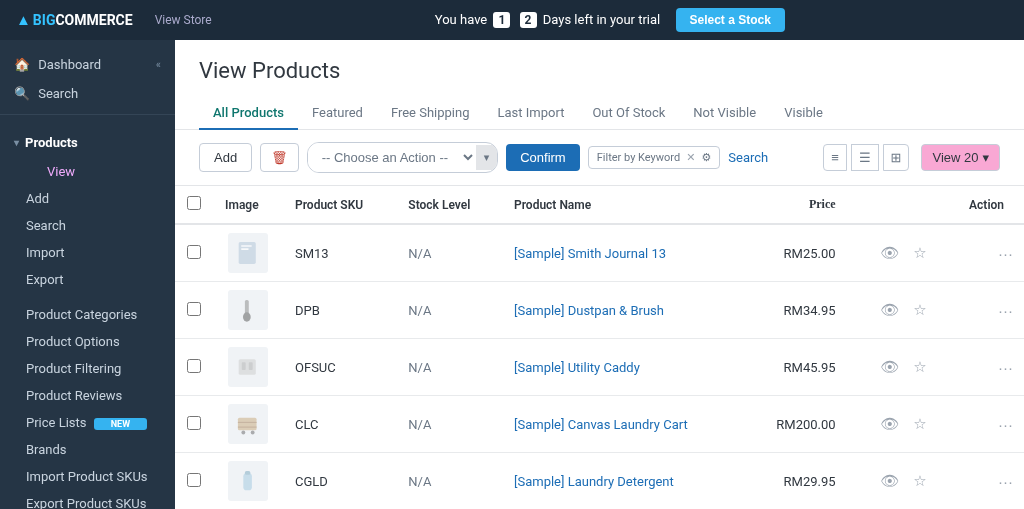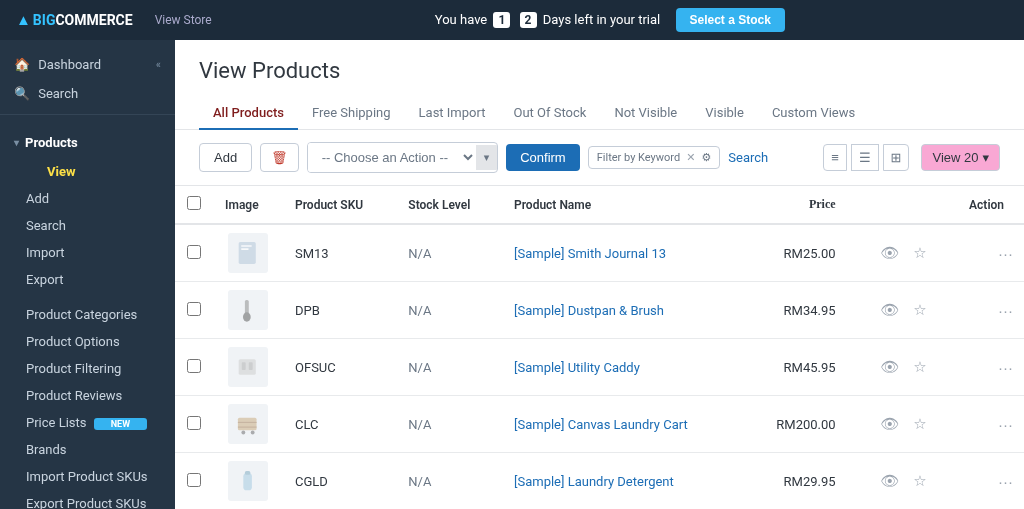--- a/index.html
+++ b/index.html
@@ -96,21 +96,21 @@
       display: flex;
       align-items: center;
       cursor: pointer;
     }
     .sidebar-section-header .arrow { margin-right: 6px; font-size: 10px; color: #7a8fa3; }
     .sidebar-item {
       padding: 6px 14px 6px 26px;
       cursor: pointer;
       color: #c9d4df;
     }
-    .sidebar-item.active { color: #fde047; font-weight: 700; padding-left: 47px; }
+    .sidebar-item.active { color: #f0abfc; font-weight: 400; padding-left: 47px; }
     .sidebar-badge {
       background: #35b3f0;
       color: #fff;
       font-size: 9px;
       font-weight: 700;
       padding: 1px 17px;
       border-radius: 3px;
       margin-left: 4px;
       text-transform: uppercase;
     }
@@ -141,21 +141,21 @@
       border-bottom: none;
     }
     .tab {
       padding: 8px 14px;
       font-size: 13px;
       cursor: pointer;
       color: #6b7785;
       border-bottom: 2px solid transparent;
       margin-bottom: -1px;
     }
-    .tab.active { color: #7f1d1d; border-bottom: 2px solid #1c6db5; font-weight: 500; }
+    .tab.active { color: #0f766e; border-bottom: 2px solid #1c6db5; font-weight: 500; }
 
     
     .toolbar {
       display: flex;
       align-items: center;
       gap: 8px;
       padding: 12px 24px;
       background: #fff;
       border-bottom: 1px solid #e3e5e8;
       flex-shrink: 0;
@@ -176,21 +176,21 @@
       color: #c0392b;
       border-radius: 4px;
       padding: 6px 10px;
       font-size: 13px;
       cursor: pointer;
     }
     .action-select-wrap {
       display: flex;
       align-items: center;
       border: 1px solid #c5cdd8;
-      border-radius: 4px;
+      border-radius: 12px;
       overflow: hidden;
     }
     .action-select {
       border: none;
       background: #fff;
       padding: 6px 10px;
       font-size: 13px;
       color: #6b7785;
       outline: none;
       cursor: pointer;
@@ -373,26 +373,26 @@
       <div class="sidebar-item">Export Product SKUs</div>
     </div>
 
   </div>
 
   <div class="content-area">
     <div class="content-header">
       <h1 class="page-title">View Products</h1>
       <div class="tabs">
         <div class="tab active">All Products</div>
+        <div class="tab">Featured</div>
         <div class="tab">Free Shipping</div>
         <div class="tab">Last Import</div>
         <div class="tab">Out Of Stock</div>
         <div class="tab">Not Visible</div>
         <div class="tab">Visible</div>
-        <div class="tab">Custom Views</div>
       </div>
     </div>
 
     <div class="toolbar">
       <button class="btn-add">Add</button>
       <button class="btn-delete">🗑</button>
       <div class="action-select-wrap">
         <select class="action-select">
           <option>-- Choose an Action --</option>
         </select>

